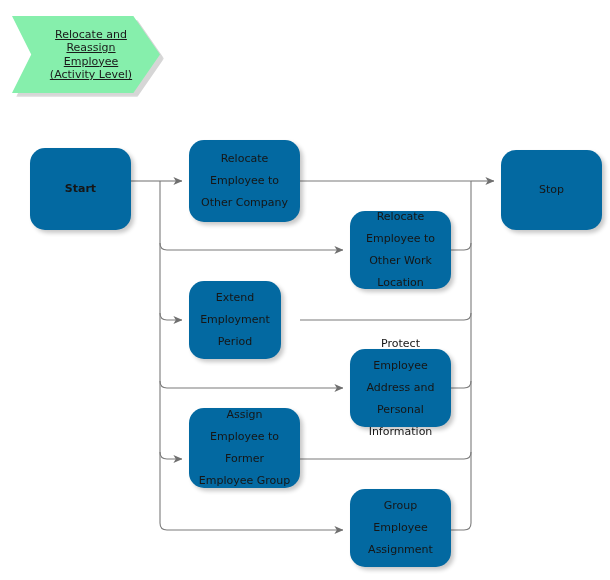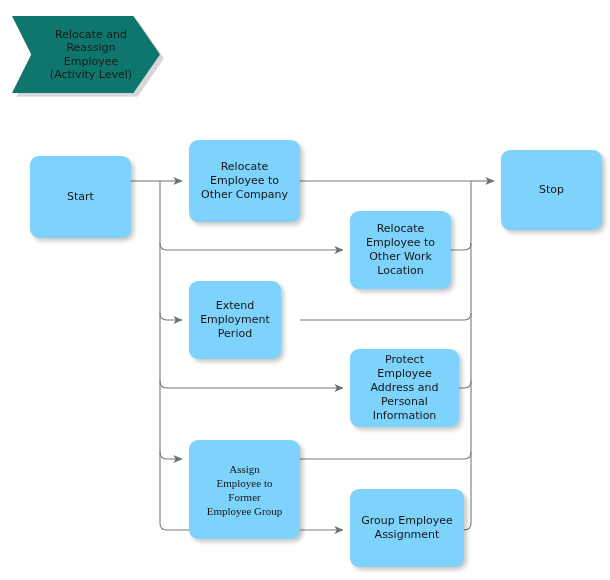--- a/index.html
+++ b/index.html
@@ -28,54 +28,55 @@
     z-index: 1;
   }
   
   .banner {
     position: absolute;
     z-index: 2;
     display: flex;
     align-items: center;
     justify-content: center;
     text-align: center;
-    background: #0f766e;
+    background: #86efac;
     color: #1a1a1a;
     font-size: 11px;
     line-height: 13.5px;
     -webkit-clip-path: polygon(0 0, 82% 0, 100% 50%, 82% 100%, 0 100%, 13% 50%);
     clip-path: polygon(0 0, 82% 0, 100% 50%, 82% 100%, 0 100%, 13% 50%);
+    text-decoration: underline;
   }
   .banner-shadow {
     position: absolute;
     z-index: 1;
     background: rgba(0, 0, 0, 0.16);
     -webkit-clip-path: polygon(0 0, 82% 0, 100% 50%, 82% 100%, 0 100%, 13% 50%);
     clip-path: polygon(0 0, 82% 0, 100% 50%, 82% 100%, 0 100%, 13% 50%);
     filter: blur(1px);
   }
   .banner-label {
     display: block;
     padding-left: 10px;
     white-space: pre-line;
   }
   
   .node {
     position: absolute;
     z-index: 3;
     box-sizing: border-box;
-    background: #7dd3fc;
-    border-radius: 9px;
+    background: #0369a1;
+    border-radius: 15px;
     display: flex;
     align-items: center;
     justify-content: center;
     text-align: center;
     color: #161616;
     font-size: 11px;
-    line-height: 14px;
+    line-height: 22px;
     box-shadow: 3px 3px 4px rgba(0, 0, 0, 0.22);
   }
   .node-label {
     display: block;
     padding: 0 5px;
     white-space: pre-line;
   }
 </style>
 </head>
 <body>
@@ -125,21 +126,21 @@
   </svg>
 
   <div class="banner-shadow" style="left:16px; top:20px; width:148px; height:77px;"></div>
   <div class="banner" style="left:12px; top:16px; width:148px; height:77px;">
     <span class="banner-label">Relocate and
 Reassign
 Employee
 (Activity Level)</span>
   </div>
 
-  <div class="node" style="left:30px; top:156px; width:101px; height:82px;">
+  <div class="node" style="left:30px; top:148px; width:101px; height:82px;font-weight:bold;">
     <span class="node-label">Start</span>
   </div>
 
   <div class="node" style="left:189px; top:140px; width:111px; height:82px;">
     <span class="node-label">Relocate
 Employee to
 Other Company</span>
   </div>
 
   <div class="node" style="left:350px; top:211px; width:101px; height:78px;">
@@ -148,36 +149,36 @@
 Other Work
 Location</span>
   </div>
 
   <div class="node" style="left:189px; top:281px; width:92px; height:78px;">
     <span class="node-label">Extend
 Employment
 Period</span>
   </div>
 
-  <div class="node" style="left:350px; top:349px; width:109px; height:78px;">
+  <div class="node" style="left:350px; top:349px; width:101px; height:78px;">
     <span class="node-label">Protect
 Employee
 Address and
 Personal
 Information</span>
   </div>
 
-  <div class="node" style="left:189px; top:440px; width:111px; height:99px;font-family:Liberation Serif, serif;">
+  <div class="node" style="left:189px; top:408px; width:111px; height:80px;">
     <span class="node-label">Assign
 Employee to
 Former
 Employee Group</span>
   </div>
 
-  <div class="node" style="left:350px; top:489px; width:114px; height:78px;">
+  <div class="node" style="left:350px; top:489px; width:101px; height:78px;">
     <span class="node-label">Group Employee
 Assignment</span>
   </div>
 
   <div class="node" style="left:501px; top:150px; width:101px; height:80px;">
     <span class="node-label">Stop</span>
   </div>
 
 </div>
 

